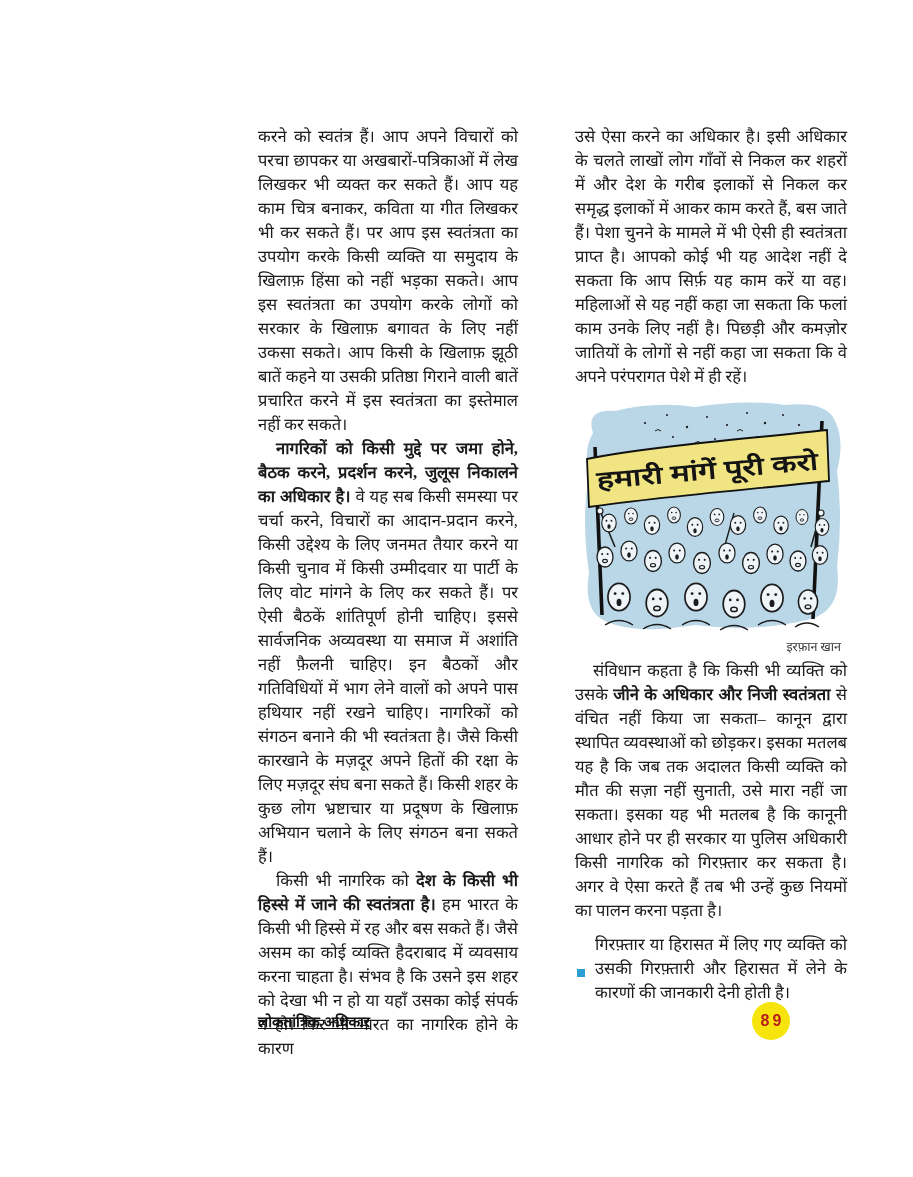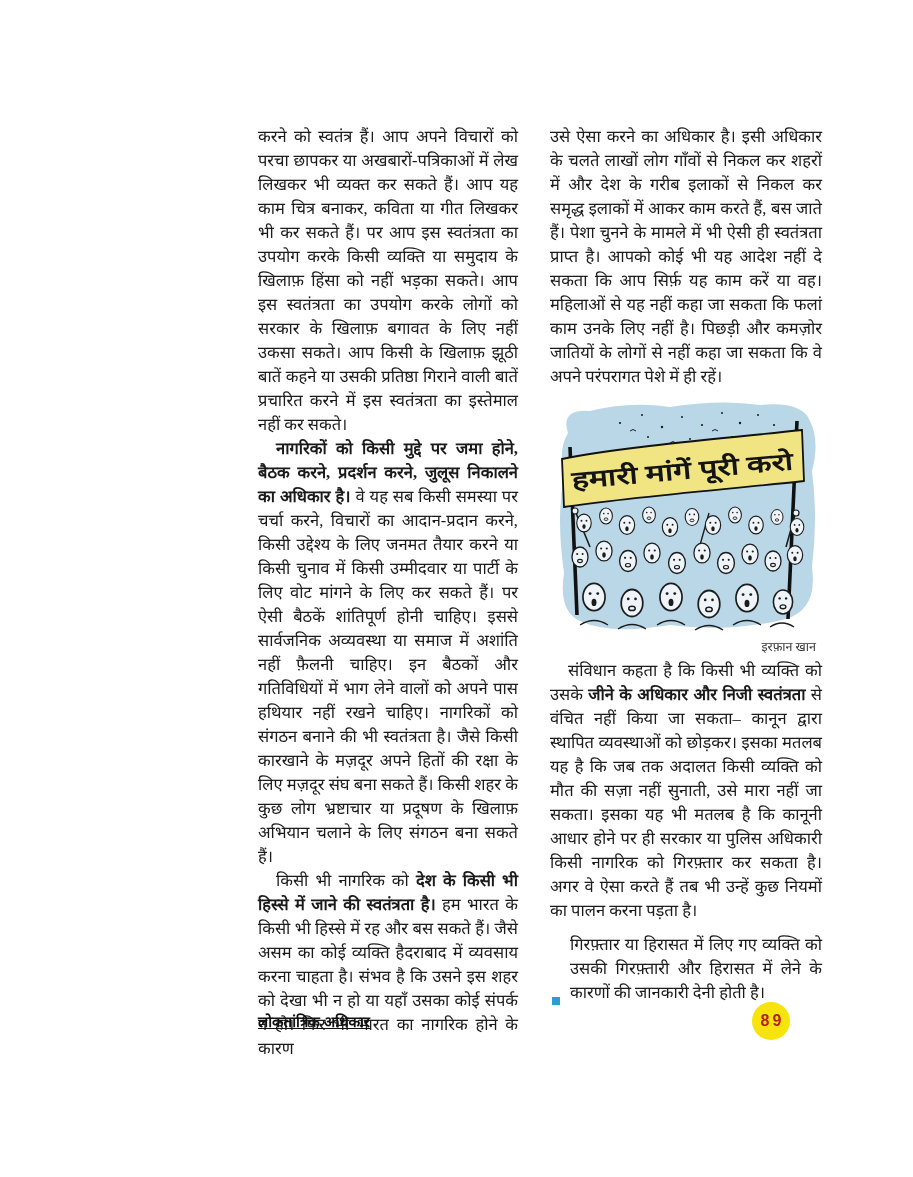--- a/index.html
+++ b/index.html
@@ -6,31 +6,31 @@
   .page{
     position:relative;width:913px;height:1177px;background:#ffffff;
     font-family:"Liberation Serif","DejaVu Serif",serif;
     color:#1a1a1a;overflow:hidden;
   }
   .columns{
     position:absolute;top:125px;left:258px;display:flex;gap:32px;
   }
   .col{font-size:16.5px;line-height:24px;text-align:justify;}
   .col.left{width:260px;}
-  .col.right{width:272px;}
+  .col.right{width:272px;margin-left:25px;}
   .col p{margin:0;text-indent:18px;}
   .col p.noindent{text-indent:0;}
   .col b{font-weight:bold;}
   figure{margin:8px 0 4px 0;padding:0;}
   figcaption{
     text-align:right;font-size:12.5px;color:#333;line-height:16px;
     padding-right:6px;margin-top:2px;
   }
   .bullets{list-style:none;margin:10px 0 0 0;padding:0;}
-  .bullets li{display:flex;align-items:flex-end;text-align:justify;}
+  .bullets li{display:flex;align-items:center;text-align:justify;}
   .bullets .sq{
     flex:0 0 8px;width:8px;height:8px;background:#2b9fd0;
     margin:8px 8px 0 2px;display:inline-block;
   }
   .bullets .btxt{flex:1;padding-left:2px;}
   .footer{
     position:absolute;top:1002px;left:258px;width:532px;
     display:flex;justify-content:space-between;align-items:center;
   }
   .chapter{

